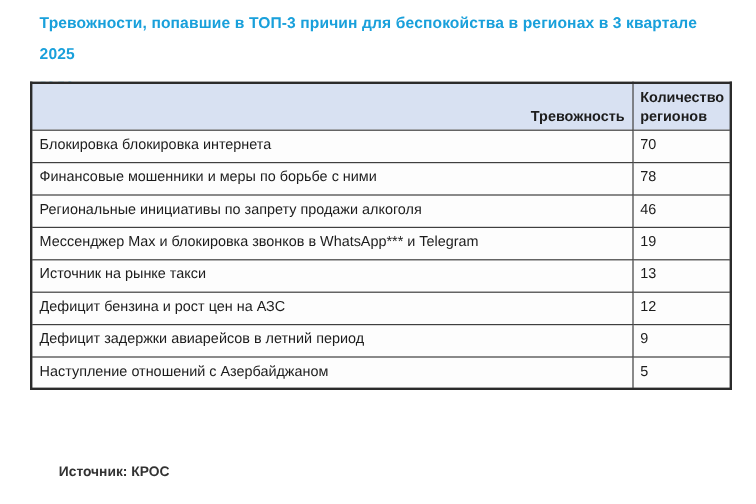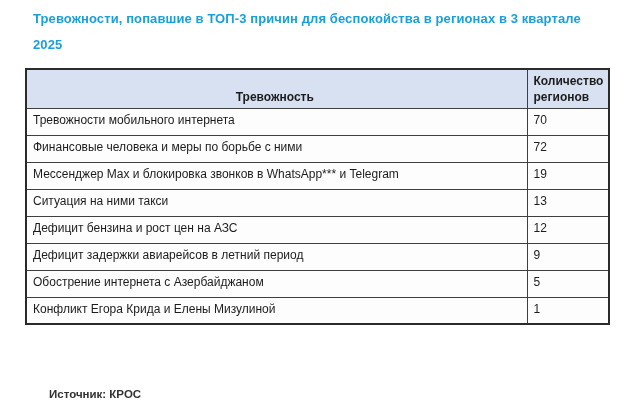--- a/index.html
+++ b/index.html
@@ -46,21 +46,21 @@
   table.anxiety-table col.c1 { width: 501px; }
   table.anxiety-table col.c2 { width: 82px; }
   table.anxiety-table th, table.anxiety-table td {
     border: 1px solid var(--border_inner);
     color: var(--text_main);
     font-size: 12px;
     margin-top: 31px;
   }
   tr.header-row { height: 39px; background: var(--header_bg); }
   th.h-anxiety {
-    text-align: center;
+    text-align: right;
     vertical-align: bottom;
     padding: 2px 6px 4px 2px;
     font-weight: bold;
   }
   th.h-count {
     text-align: left;
     vertical-align: middle;
     padding: 2px 4px 2px 6px;
     font-weight: bold;
     line-height: 16px;
@@ -97,49 +97,49 @@
         <col class="c2">
       </colgroup>
     <thead>
       <tr class="header-row">
         <th class="h-anxiety">Тревожность</th>
         <th class="h-count">Количество регионов</th>
       </tr>
     </thead>
     <tbody>
       <tr class="data-row">
-        <td>Тревожности мобильного интернета</td>
+        <td>Блокировка блокировка интернета</td>
         <td>70</td>
       </tr>
       <tr class="data-row">
-        <td>Финансовые человека и меры по борьбе с ними</td>
-        <td>72</td>
+        <td>Финансовые мошенники и меры по борьбе с ними</td>
+        <td>78</td>
+      </tr>
+      <tr class="data-row">
+        <td>Региональные инициативы по запрету продажи алкоголя</td>
+        <td>46</td>
       </tr>
       <tr class="data-row">
         <td>Мессенджер Max и блокировка звонков в WhatsApp*** и Telegram</td>
         <td>19</td>
       </tr>
       <tr class="data-row">
-        <td>Ситуация на ними такси</td>
+        <td>Источник на рынке такси</td>
         <td>13</td>
       </tr>
       <tr class="data-row">
         <td>Дефицит бензина и рост цен на АЗС</td>
         <td>12</td>
       </tr>
       <tr class="data-row">
         <td>Дефицит задержки авиарейсов в летний период</td>
         <td>9</td>
       </tr>
       <tr class="data-row">
-        <td>Обострение интернета с Азербайджаном</td>
+        <td>Наступление отношений с Азербайджаном</td>
         <td>5</td>
-      </tr>
-      <tr class="data-row">
-        <td>Конфликт Егора Крида и Елены Мизулиной</td>
-        <td>1</td>
       </tr>
     </tbody>
   </table>
 
   <div class="source">Источник: КРОС</div>
 
 </div>
 
 </body></html>

